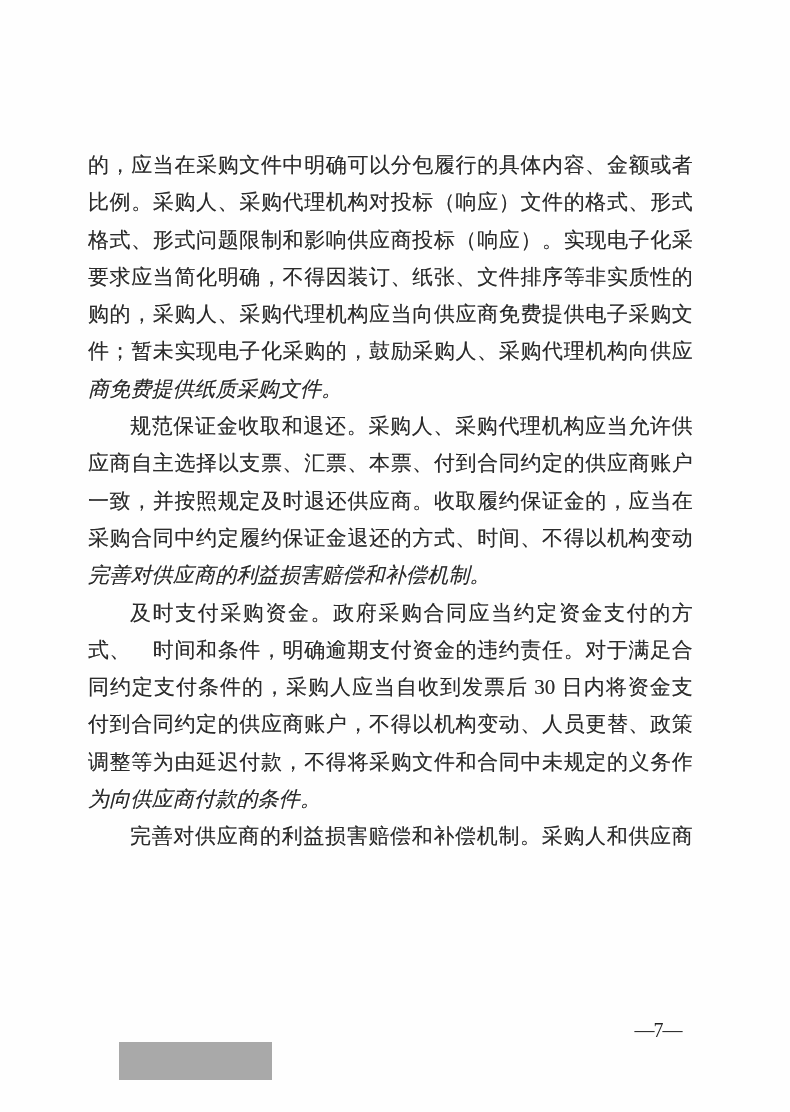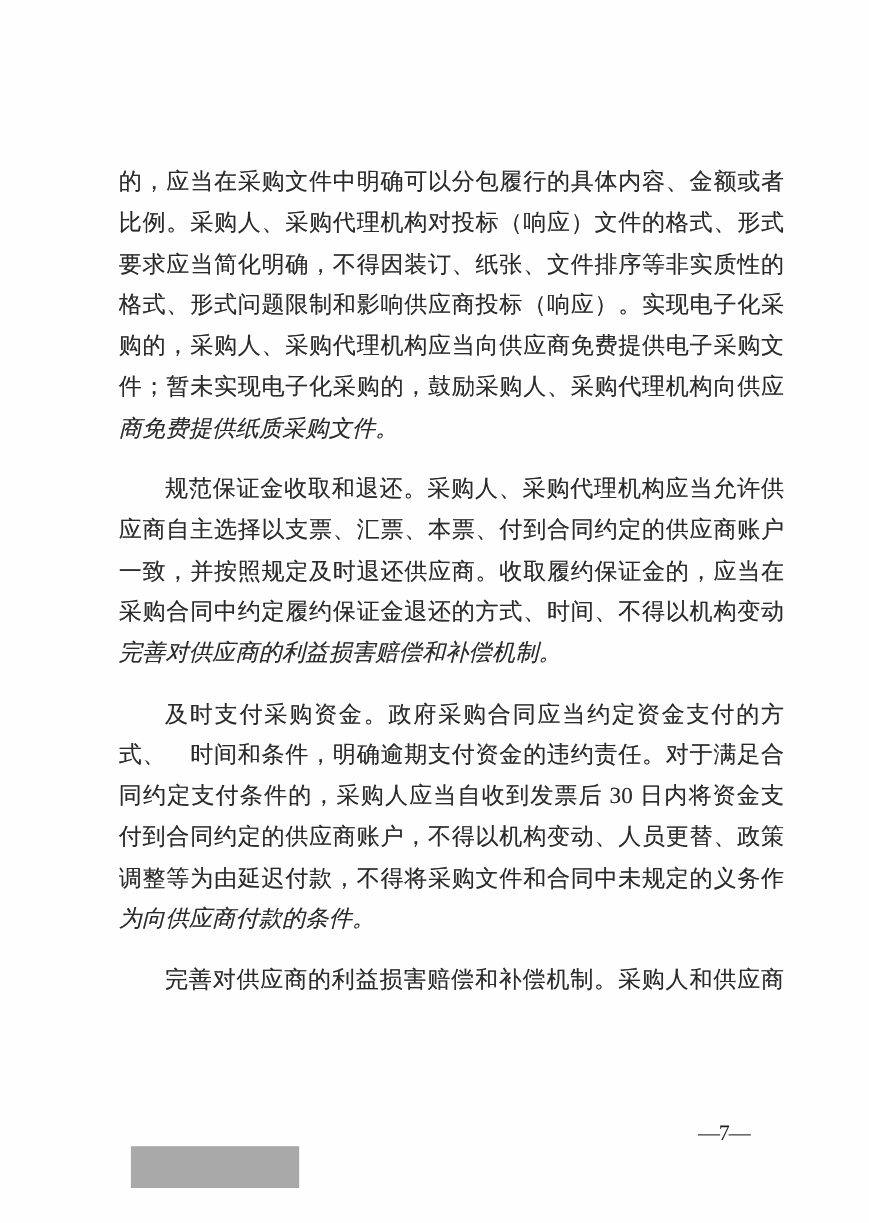--- a/index.html
+++ b/index.html
@@ -10,21 +10,21 @@
   .page {
     position: relative;
     width: 790px;
     height: 1112px;
     background: #fefefee8;
     overflow: hidden;
     font-family: "Liberation Serif", "DejaVu Serif", serif;
   }
   .text-block {
     position: absolute;
-    left: 108px;
+    left: 88px;
     top: 147px;
     width: 605px;
     color: #2b2b2b;
     font-size: 21px;
     line-height: 37.3px;
     letter-spacing: 0.2px;
     text-shadow: 0 0 0.6px rgba(60,60,60,0.55);
   }
   .para {
     margin: 0;
@@ -32,21 +32,20 @@
   }
   .line {
     height: 37.3px;
     text-align: justify;
     text-align-last: justify;
     text-justify: inter-character;
     overflow: hidden;
   }
   .line.indent {
     text-indent: 2em;
-    margin-top: 18px;
   }
   .line.short {
     text-align-last: left;
     font-style: italic;
   }
   .page-number {
     position: absolute;
     left: 618px;
     top: 1019px;
     width: 80px;
@@ -68,22 +67,22 @@
 </head>
 <body>
 
 <div class="page">
 
   <div class="text-block">
 
     <div class="para">
       <div class="line">的，应当在采购文件中明确可以分包履行的具体内容、金额或者</div>
       <div class="line">比例。采购人、采购代理机构对投标（响应）文件的格式、形式</div>
+      <div class="line">格式、形式问题限制和影响供应商投标（响应）。实现电子化采</div>
       <div class="line">要求应当简化明确，不得因装订、纸张、文件排序等非实质性的</div>
-      <div class="line">格式、形式问题限制和影响供应商投标（响应）。实现电子化采</div>
       <div class="line">购的，采购人、采购代理机构应当向供应商免费提供电子采购文</div>
       <div class="line">件；暂未实现电子化采购的，鼓励采购人、采购代理机构向供应</div>
       <div class="line short">商免费提供纸质采购文件。</div>
     </div>
 
     <div class="para">
       <div class="line indent">规范保证金收取和退还。采购人、采购代理机构应当允许供</div>
       <div class="line">应商自主选择以支票、汇票、本票、付到合同约定的供应商账户</div>
       <div class="line">一致，并按照规定及时退还供应商。收取履约保证金的，应当在</div>
       <div class="line">采购合同中约定履约保证金退还的方式、时间、不得以机构变动</div>

